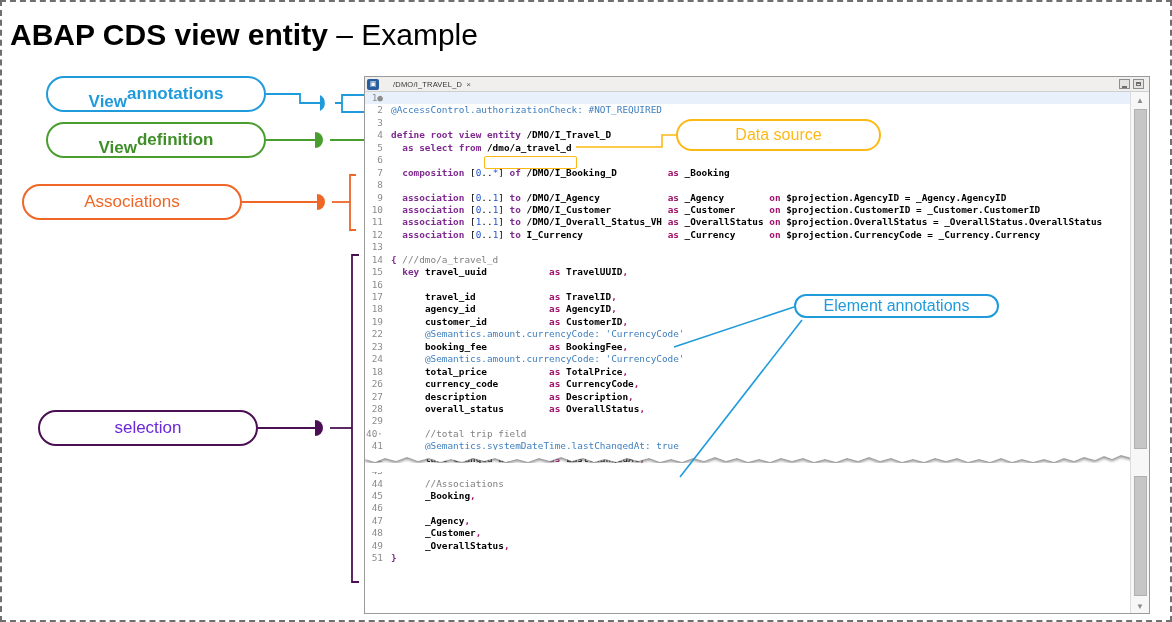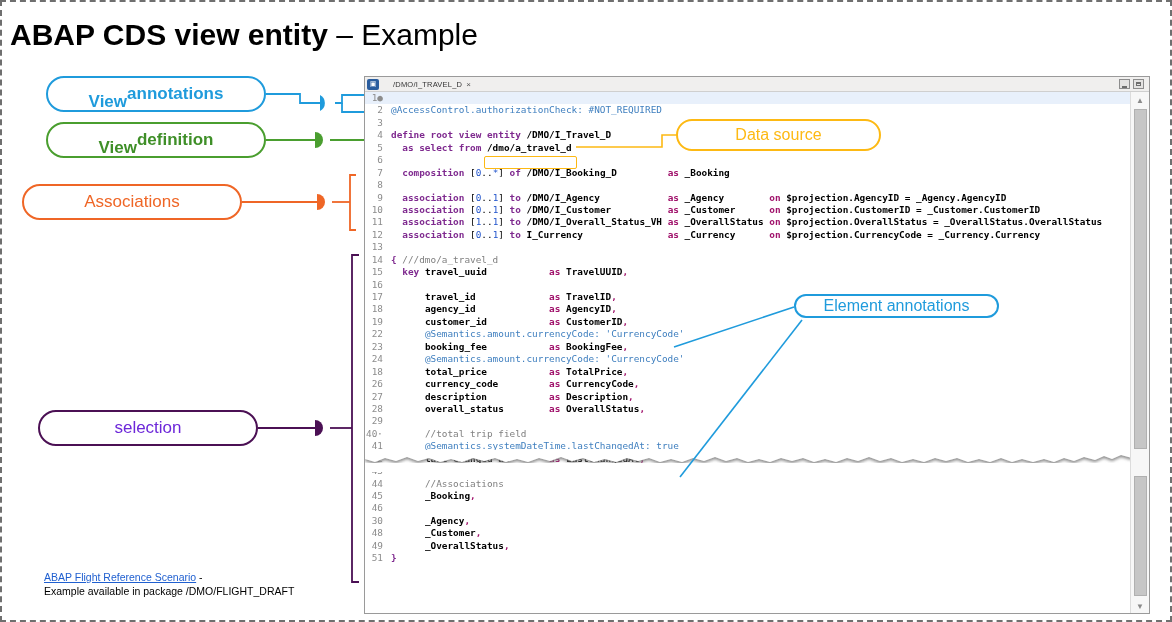--- a/index.html
+++ b/index.html
@@ -276,21 +276,21 @@
             <div class="code-line"><span class="ln">29</span><span class="code-txt"></span></div>
           </div>
         <div id="code-bottom" style="">
             <div class="code-line"><span class="ln">40⋅</span><span class="code-txt"><span class="pl">      </span><span class="cmg">//total trip field</span></span></div>
             <div class="code-line"><span class="ln">41</span><span class="code-txt"><span class="pl">      </span><span class="ann">@Semantics.systemDateTime.lastChangedAt: true</span></span></div>
             <div class="code-line"><span class="ln">42</span><span class="code-txt"><span class="pl">      </span><span class="id">last_changed_at</span><span class="pl">       </span><span class="kb">as </span><span class="id">LastChangedAt</span><span class="kb">,</span></span></div>
             <div class="code-line"><span class="ln">43</span><span class="code-txt"></span></div>
             <div class="code-line"><span class="ln">44</span><span class="code-txt"><span class="pl">      </span><span class="cmg">//Associations</span></span></div>
             <div class="code-line"><span class="ln">45</span><span class="code-txt"><span class="pl">      </span><span class="id">_Booking</span><span class="kb">,</span></span></div>
             <div class="code-line"><span class="ln">46</span><span class="code-txt"></span></div>
-            <div class="code-line"><span class="ln">30</span><span class="code-txt"><span class="pl">      </span><span class="id">_Agency</span><span class="kb">,</span></span></div>
+            <div class="code-line"><span class="ln">47</span><span class="code-txt"><span class="pl">      </span><span class="id">_Agency</span><span class="kb">,</span></span></div>
             <div class="code-line"><span class="ln">48</span><span class="code-txt"><span class="pl">      </span><span class="id">_Customer</span><span class="kb">,</span></span></div>
             <div class="code-line"><span class="ln">49</span><span class="code-txt"><span class="pl">      </span><span class="id">_OverallStatus</span><span class="kb">,</span></span></div>
             <div class="code-line"><span class="ln">51</span><span class="code-txt"><span class="br">}</span></span></div>
           </div>
       </div>
 
       <div id="ds-box"></div>
 
       <div id="tear">
         <svg width="767" height="22" viewBox="0 0 767 22" preserveAspectRatio="none">
@@ -382,20 +382,14 @@
   </div>
 
   <div class="pill" id="pill-data-source">
     <span>Data source</span>
   </div>
 
   <div class="pill" id="pill-element-annotations">
     <span>Element annotations</span>
   </div>
 
-  <div id="footer">
-    <div>
-      <a href="#" id="footer-link">ABAP Flight Reference Scenario</a><span> -</span>
-    </div>
-    <div>Example available in package /DMO/FLIGHT_DRAFT</div>
-  </div>
 
 </div>
 
 </body></html>

